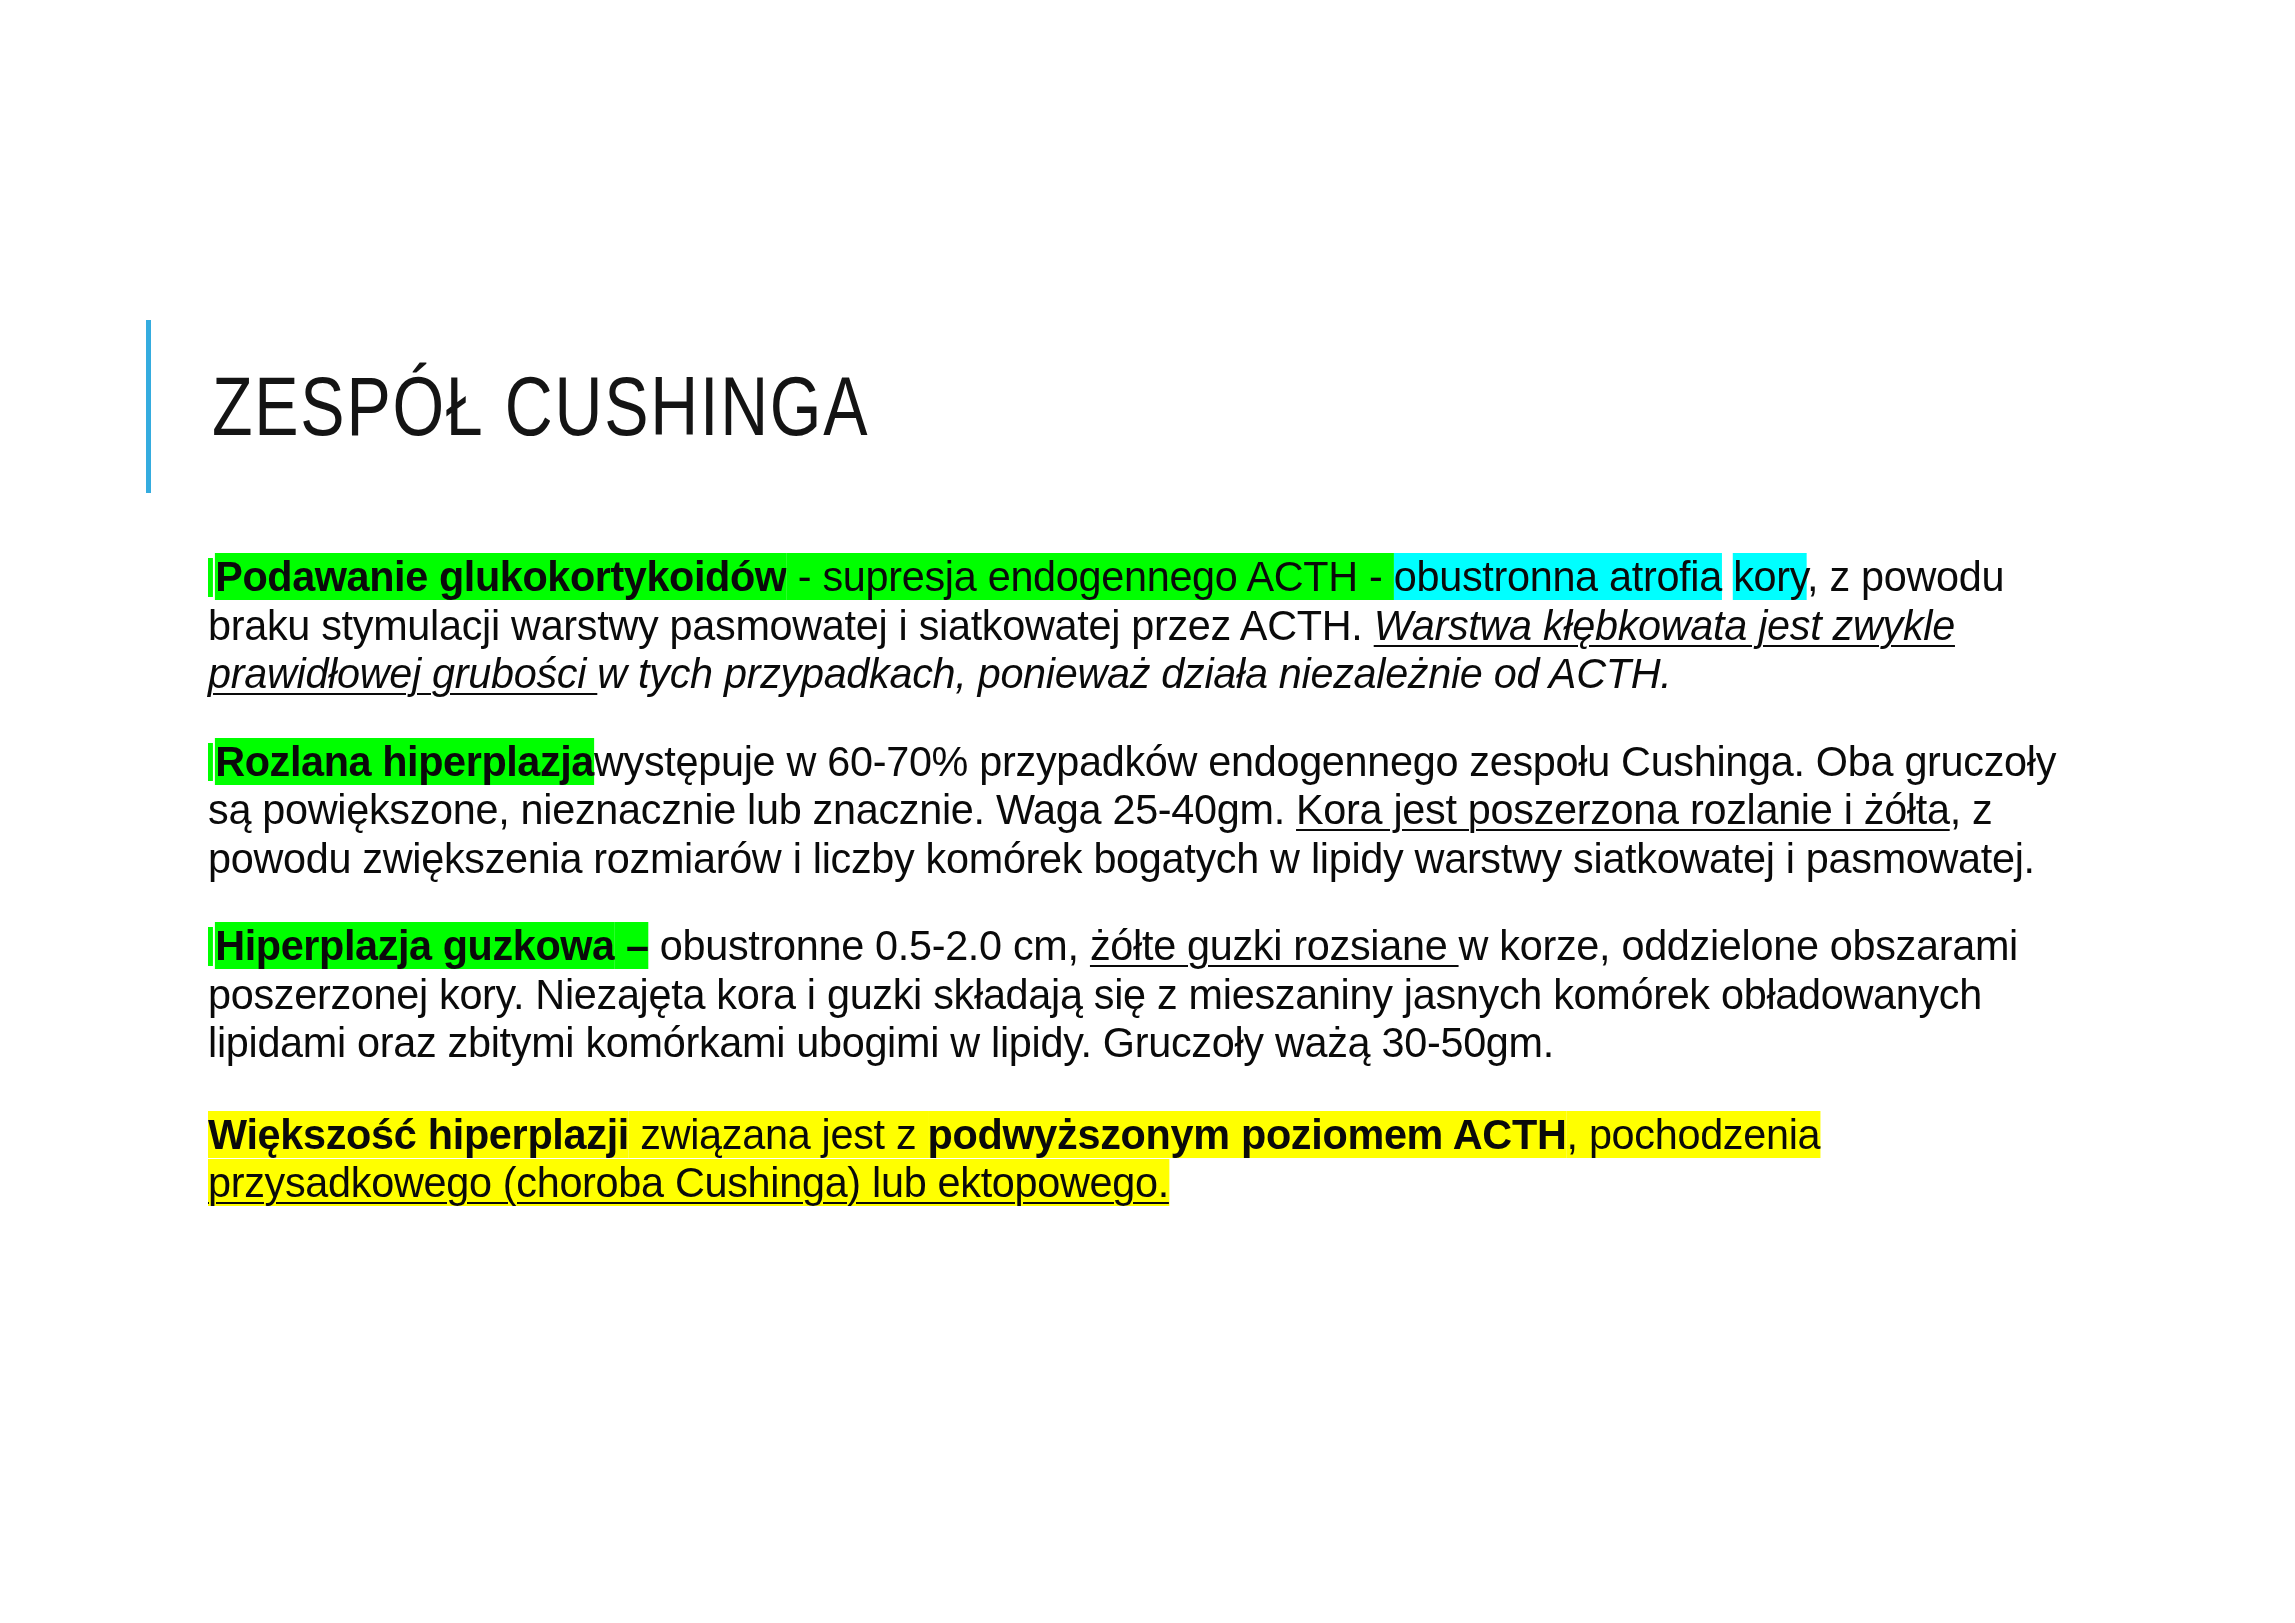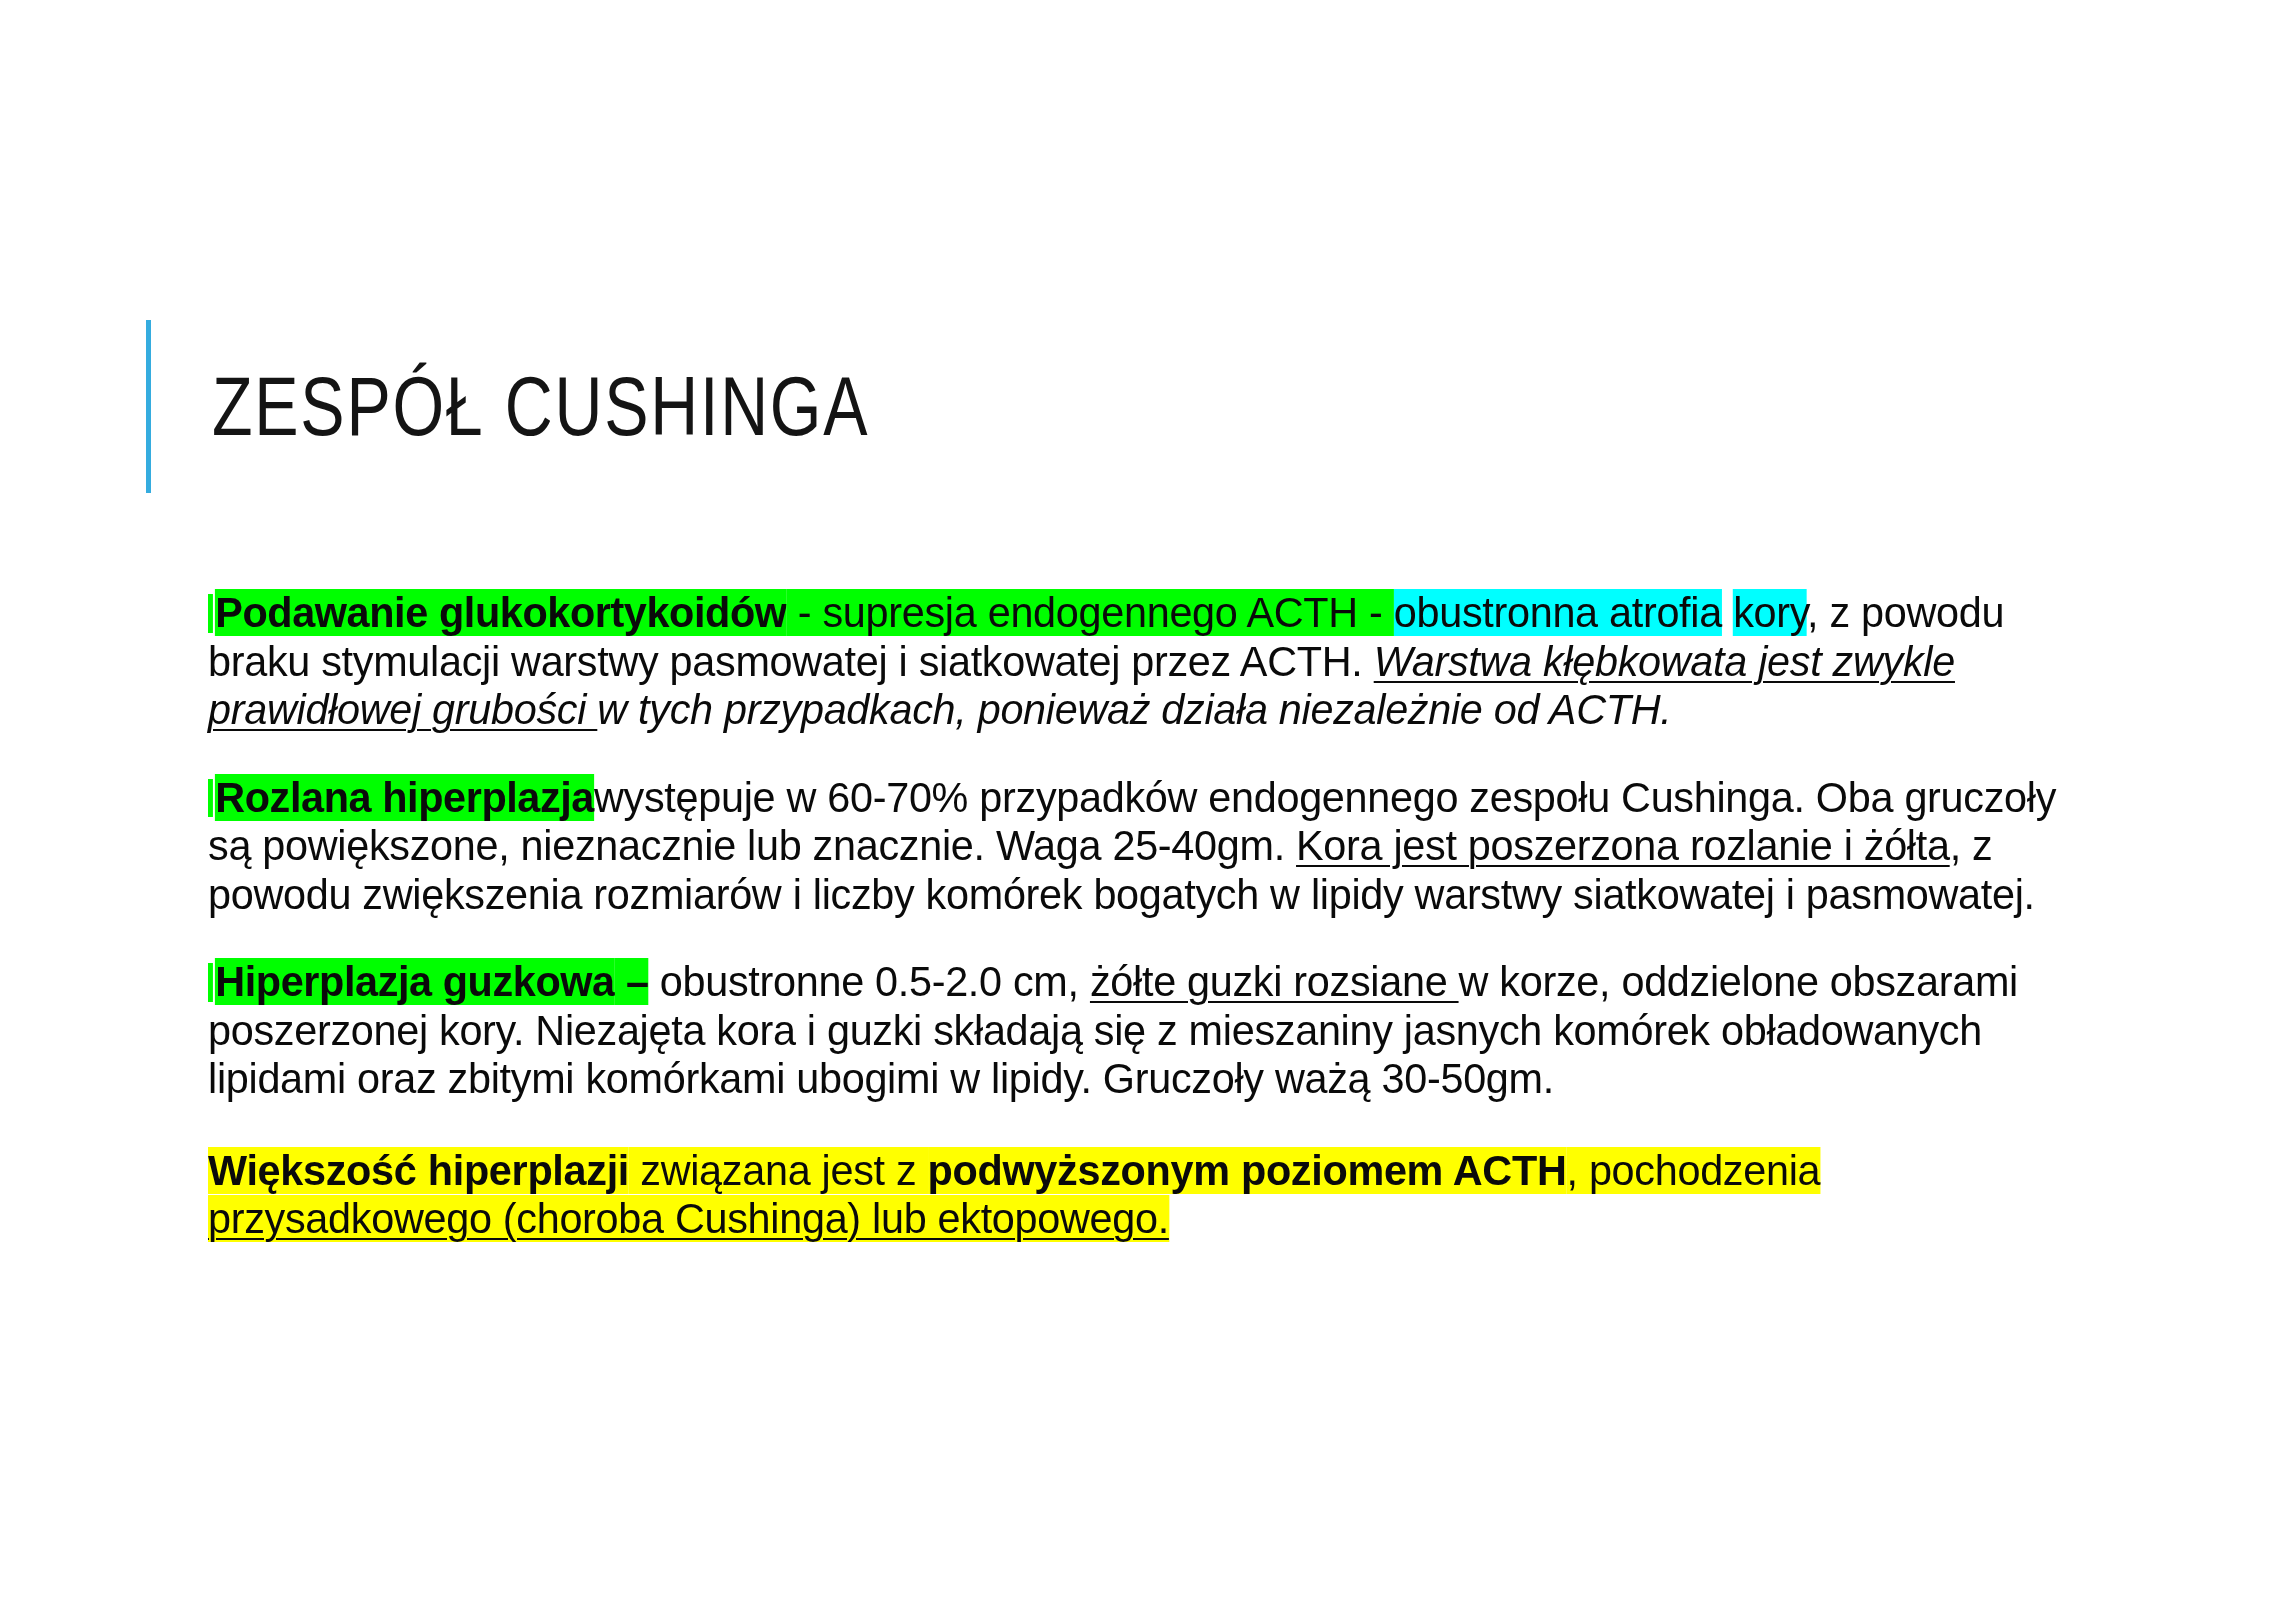--- a/index.html
+++ b/index.html
@@ -53,21 +53,20 @@
   
   .body {
     position: absolute;
     left: 208px;
     top: 553px;
     width: 1904px;
     font-size: 42px;
     line-height: 1.155;
     color: #0a0a0a;
     letter-spacing: -0.3px;
-    margin-top: 36px;
   }
   .para {
     margin: 0 0 34px 0;
     transform: scaleX(0.985);
     transform-origin: left top;
   }
   .para.last { margin-bottom: 0; }
 
   
   .lead-bar {

